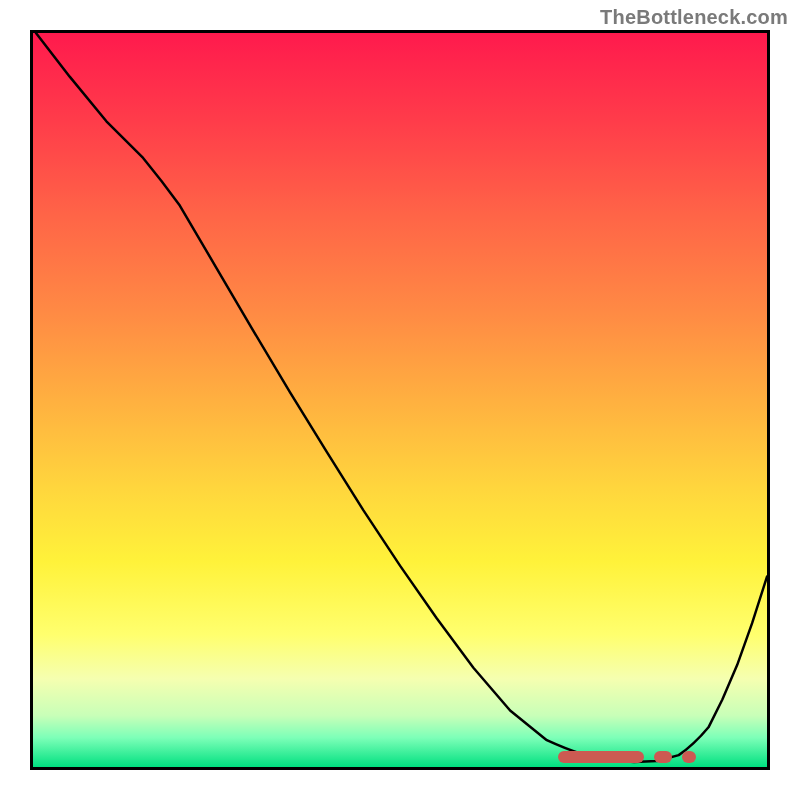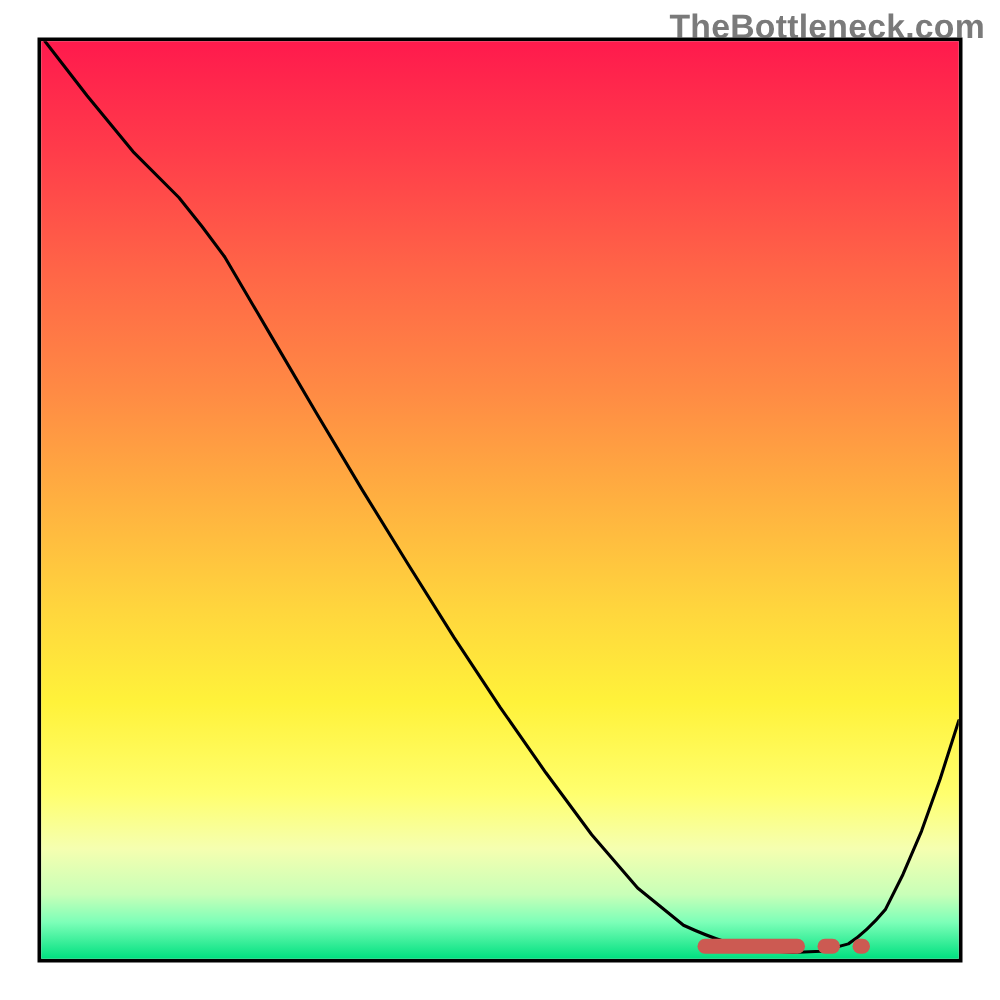--- a/index.html
+++ b/index.html
@@ -8,21 +8,21 @@
     height: 800px;
     background: #ffffff;
     font-family: Arial, sans-serif;
     position: relative;
     overflow: hidden;
   }
   .watermark {
     position: absolute;
     top: 6px;
     right: 12px;
-    font-size: 27px;
+    font-size: 20px;
     font-weight: bold;
     color: #7a7a7a;
     letter-spacing: 0.2px;
   }
   .plot-outer {
     position: absolute;
     top: 30px;
     left: 30px;
     width: 740px;
     height: 740px;

